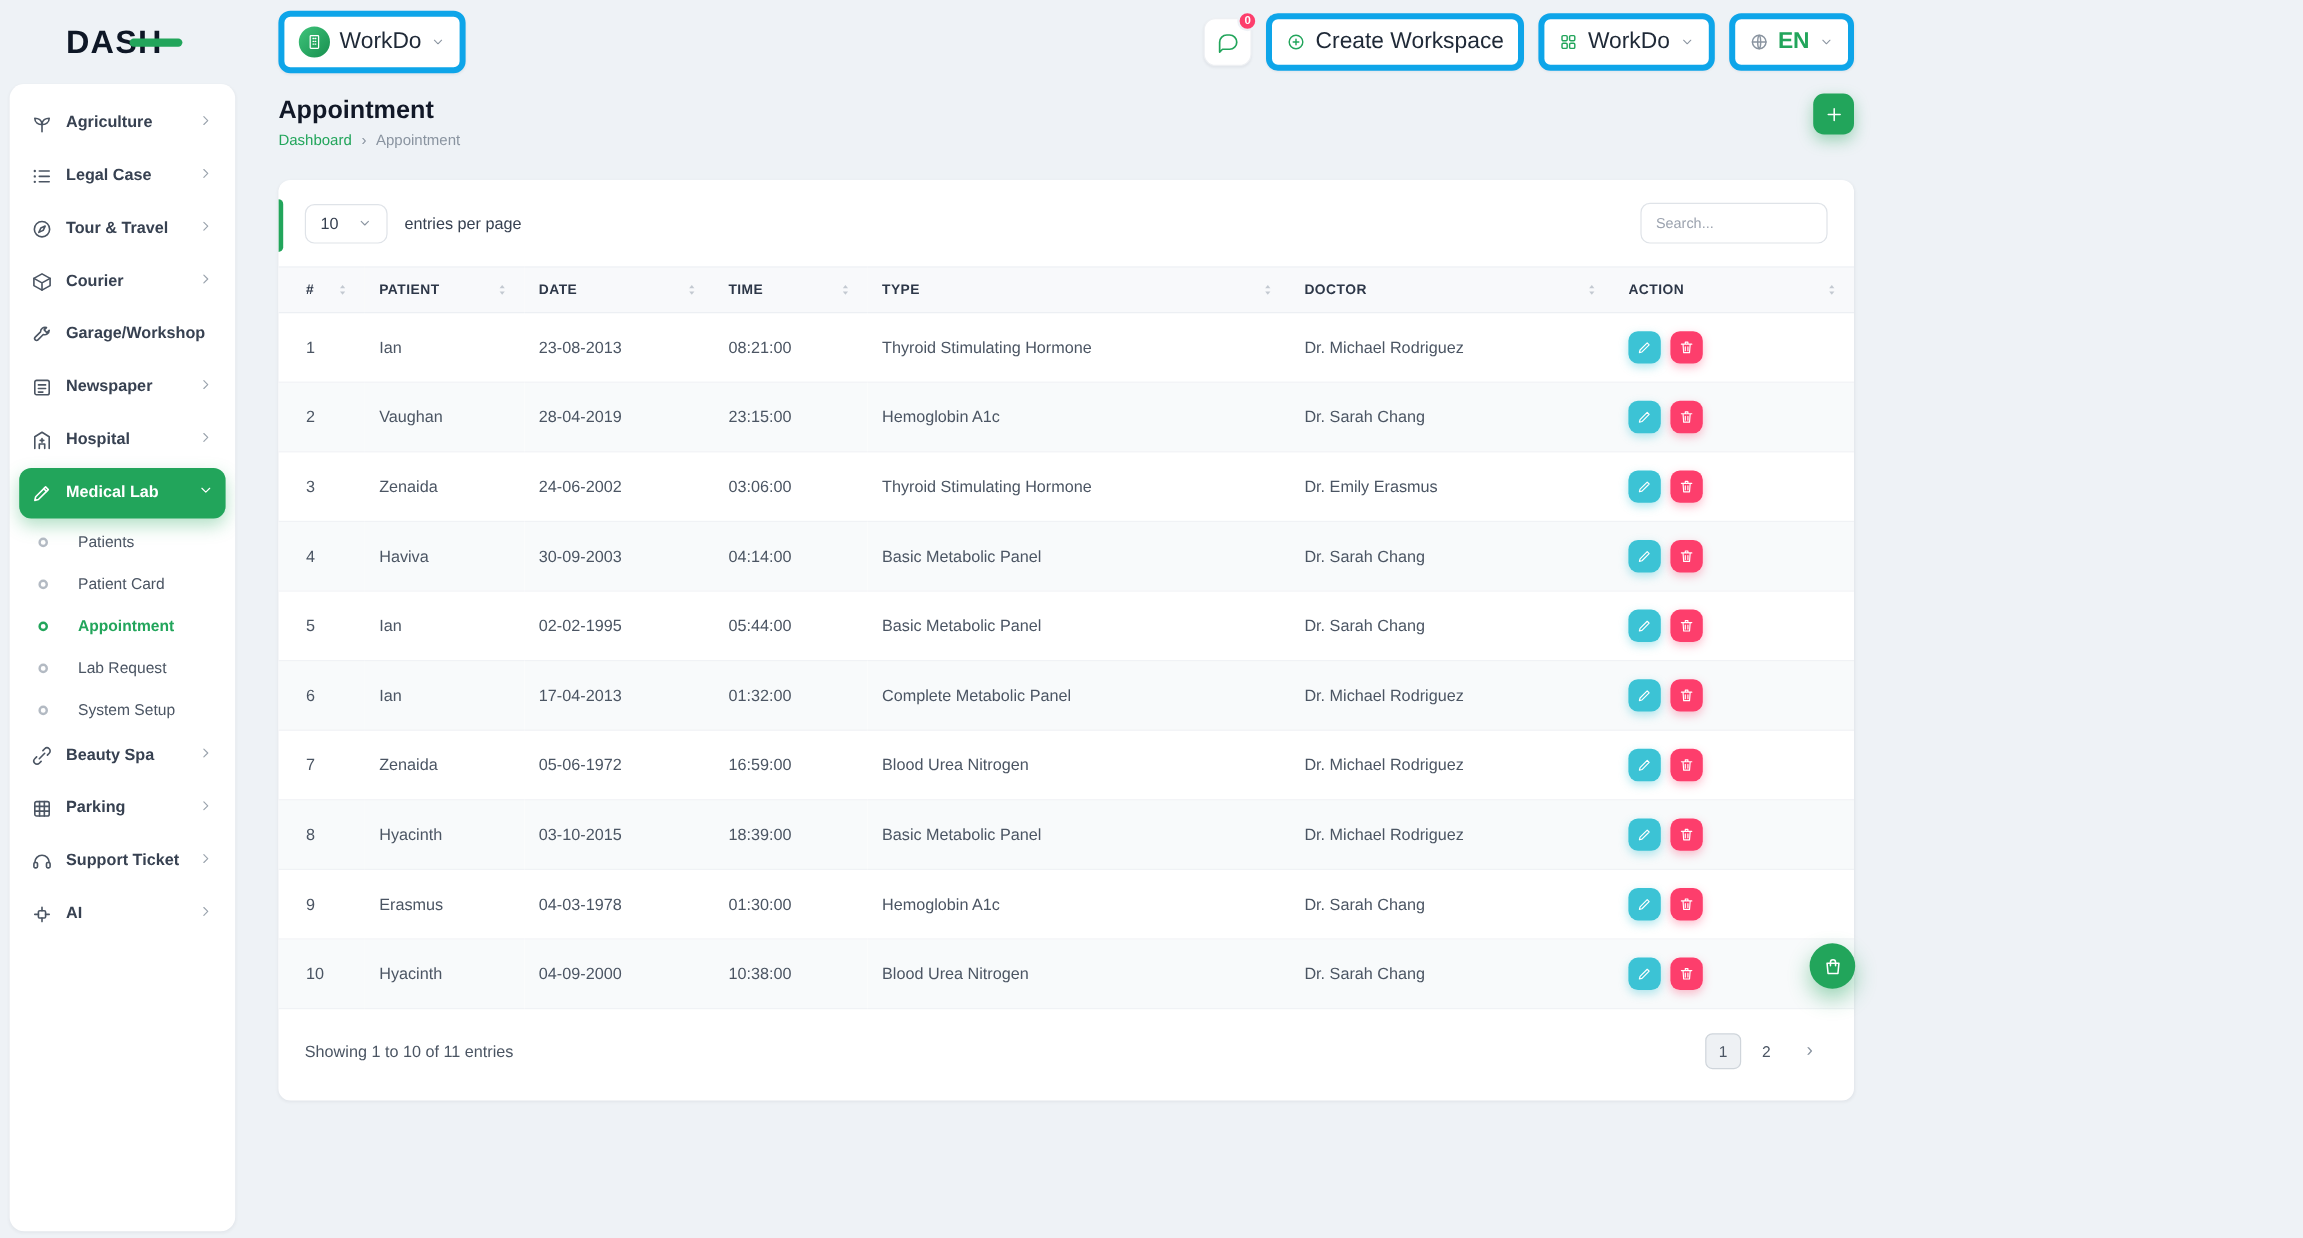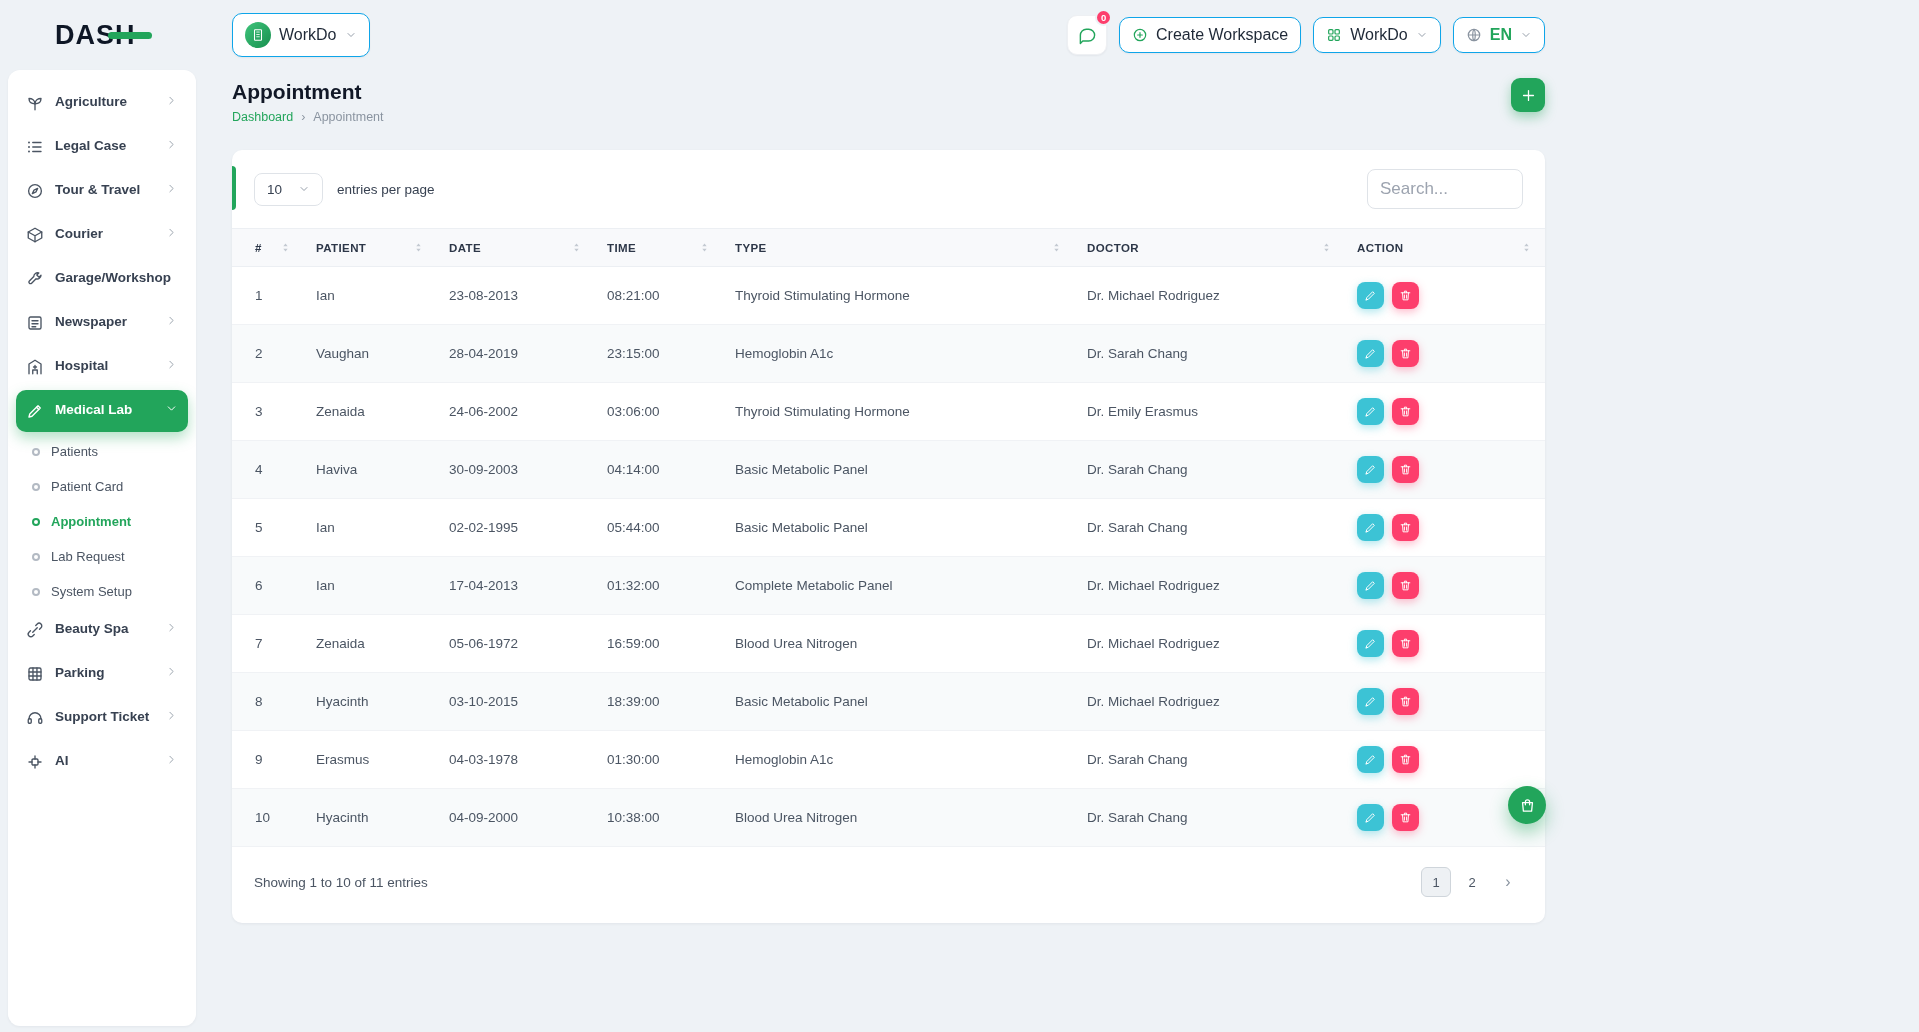--- a/index.html
+++ b/index.html
@@ -19,22 +19,22 @@
     font-family:"Liberation Sans", sans-serif;
     color:var(--text-dark);
   }
   .container{width:1560px;position:relative;}
 
   
   .topbar{height:70px;display:flex;align-items:center;padding-right:15px;}
   .logo-wrap{width:232px;padding-left:55px;display:flex;align-items:center;}
   .logo{position:relative;font-weight:800;font-size:27px;letter-spacing:1px;color:#0e1726;cursor:pointer;}
   .logo .dash-bar{position:absolute;right:-16px;top:12px;width:44px;height:7px;border-radius:4px;background:var(--primary);}
-  .pill{background:#fff;border:1px solid #0ea5e9;border-radius:10px;padding:8px 12px;
-        display:flex;align-items:center;gap:8px;font-size:16px;color:var(--text-dark);
+  .pill{background:#fff;border:5px solid #0ea5e9;border-radius:10px;padding:8px 12px;
+        display:flex;align-items:center;gap:8px;font-size:19px;color:var(--text-dark);
         box-shadow:0 1px 2px rgba(16,24,40,.05);cursor:pointer;white-space:nowrap;}
   .avatar{width:26px;height:26px;border-radius:50%;display:flex;align-items:center;justify-content:center;
           background:linear-gradient(135deg,#3fc47b,#178f4e);color:#fff;}
   .avatar .i{width:14px;height:14px;}
   .top-right{margin-left:auto;display:flex;align-items:center;gap:12px;}
   .icon-btn{position:relative;width:40px;height:40px;background:#fff;border:1px solid #eef0f3;border-radius:10px;
             display:flex;align-items:center;justify-content:center;color:#4b5563;cursor:pointer;
             box-shadow:0 1px 2px rgba(16,24,40,.05);}
   .icon-btn .i{width:19px;height:19px;}
   .badge{position:absolute;top:-7px;right:-6px;min-width:17px;height:17px;border-radius:9px;background:var(--danger);
@@ -52,21 +52,21 @@
   .sidebar{width:188px;margin-left:8px;background:#fff;border-radius:12px;padding:12px 8px;
            height:956px;overflow:hidden;box-shadow:0 1px 3px rgba(16,24,40,.05);}
   .nav-item{display:flex;gap:11px;padding:12px 10px;border-radius:10px;
             color:#374151;font-size:13.5px;font-weight:600;cursor:pointer;margin-bottom:2px;}
   .nav-item .nav-icon{width:18px;height:18px;color:#4b5563;display:inline-flex;flex:none;}
   .nav-item .nav-icon svg{width:100%;height:100%;}
   .nav-item .nav-chevron{margin-left:auto;width:13px;height:13px;color:#9aa3ad;display:inline-flex;}
   .nav-item .nav-chevron svg{width:100%;height:100%;}
   .nav-item.active{background:var(--primary);color:#fff;box-shadow:0 6px 14px rgba(34,165,91,.35);}
   .nav-item.active .nav-icon,.nav-item.active .nav-chevron{color:#fff;}
-  .nav-sub{display:flex;align-items:center;gap:11px;padding:10px 10px 10px 16px;font-size:13px;
+  .nav-sub{display:flex;align-items:center;gap:25px;padding:10px 10px 10px 16px;font-size:13px;
            color:#4b5563;font-weight:500;cursor:pointer;border-radius:8px;}
   .nav-sub .ring{width:8px;height:8px;border:2px solid #b3bac3;border-radius:50%;flex:none;}
   .nav-sub.active{color:var(--primary);font-weight:700;}
   .nav-sub.active .ring{border-color:var(--primary);}
 
   
   .main{flex:1;padding:6px 15px 0 36px;}
   .page-head{display:flex;align-items:flex-start;}
   .page-title{font-size:21px;font-weight:700;color:#111827;margin:4px 0 6px;}
   .breadcrumb{font-size:12.5px;color:#8a94a0;display:flex;align-items:center;gap:8px;}
@@ -78,21 +78,21 @@
 
   .card{background:#fff;border-radius:10px;margin-top:26px;box-shadow:0 1px 3px rgba(16,24,40,.06);
         position:relative;overflow:hidden;}
   .card-accent{position:absolute;left:0;top:16px;width:4px;height:44px;background:var(--primary);
                border-radius:0 4px 4px 0;}
   .card-top{display:flex;align-items:center;padding:19px 22px;}
   .entries-select{display:flex;align-items:center;gap:16px;border:1px solid #dfe3e8;border-radius:8px;
                   padding:8px 12px;font-size:13.5px;color:#374151;cursor:pointer;background:#fff;}
   .entries-label{margin-left:14px;font-size:13.5px;color:#374151;text-align:center;}
   .search-input{margin-left:auto;width:156px;padding:9px 12px;border:1px solid #dfe3e8;border-radius:8px;
-                font-size:17px;color:#374151;outline:none;font-family:"Liberation Sans",sans-serif;}
+                font-size:12px;color:#374151;outline:none;font-family:"Liberation Sans",sans-serif;}
   .search-input::placeholder{color:#9ca3af;}
 
   table{width:100%;border-collapse:collapse;font-size:13.5px;color:var(--text-mid);table-layout:fixed;}
   thead th{background:#f8f9fb;border-top:1px solid #eceff3;border-bottom:1px solid #eceff3;
            padding:12px;text-align:left;font-size:11.5px;font-weight:700;letter-spacing:.4px;
            color:#2d3748;text-transform:uppercase;cursor:pointer;}
   .th-inner{display:flex;align-items:center;justify-content:space-between;gap:6px;}
   .sort{width:13px;height:13px;color:#c3c9d1;display:inline-flex;flex:none;}
   .sort svg{width:100%;height:100%;}
   tbody td{padding:15px 12px;border-bottom:1px solid #f0f2f5;overflow:hidden;text-overflow:ellipsis;white-space:nowrap;}

